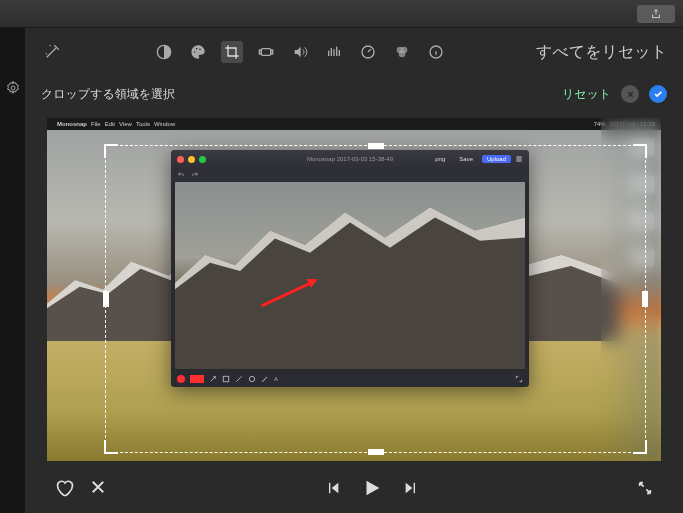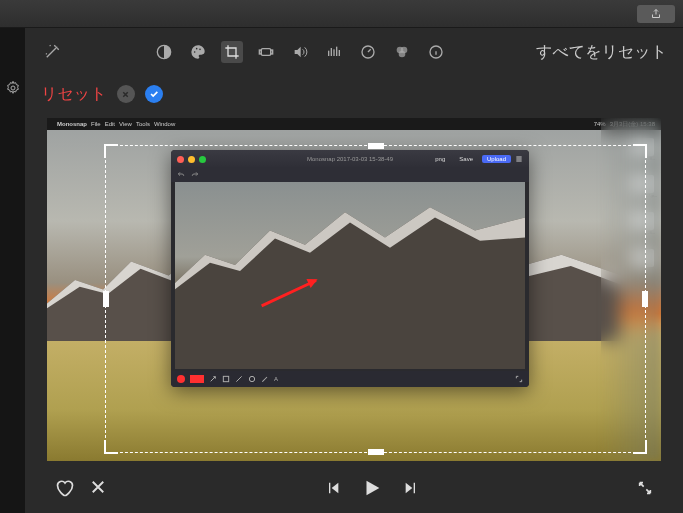--- a/index.html
+++ b/index.html
@@ -110,22 +110,22 @@
     .crop-label {
       font-size: 12px;
       color: #ddd;
     }
     .crop-actions {
       display: flex;
       align-items: center;
       gap: 10px;
     }
     .reset-link {
-      font-size: 16px;
-      color: #ef4444;
+      font-size: 12px;
+      color: #86efac;
     }
     .circle-btn {
       width: 18px;
       height: 18px;
       border-radius: 50%;
       display: flex;
       align-items: center;
       justify-content: center;
     }
     .cancel-btn { background: #555; }
@@ -481,20 +481,21 @@
       <svg width="16" height="16" viewBox="0 0 24 24" fill="none" stroke="#aaa" stroke-width="2">
           <circle cx="12" cy="12" r="9"></circle>
           <path d="M12 8h.01M12 11v5"></path>
         </svg>
     </div>
   </div>
   <div class="toolbar-right">すべてをリセット</div>
 </div>
 
 <div class="crop-label-row">
+  <span class="crop-label">クロップする領域を選択</span>
   <div class="crop-actions">
     <span class="reset-link">リセット</span>
     <div class="circle-btn cancel-btn">
       <svg width="9" height="9" viewBox="0 0 24 24" stroke="#2a2a2a" stroke-width="4">
           <path d="M6 6l12 12M18 6L6 18"></path>
         </svg>
     </div>
     <div class="circle-btn confirm-btn">
       <svg width="10" height="10" viewBox="0 0 24 24" fill="none" stroke="#fff" stroke-width="4">
           <path d="M5 12l5 5L20 7"></path>

